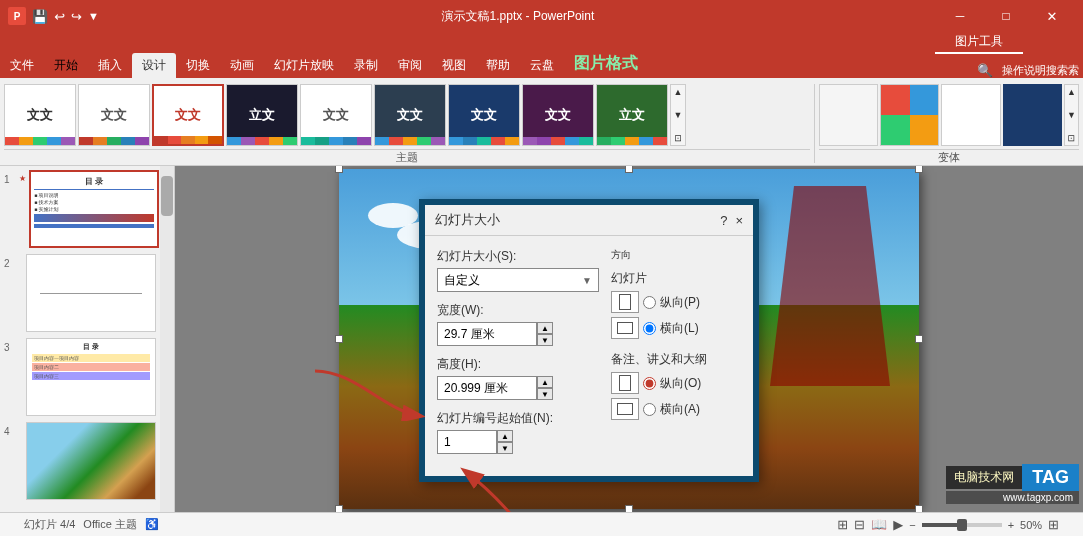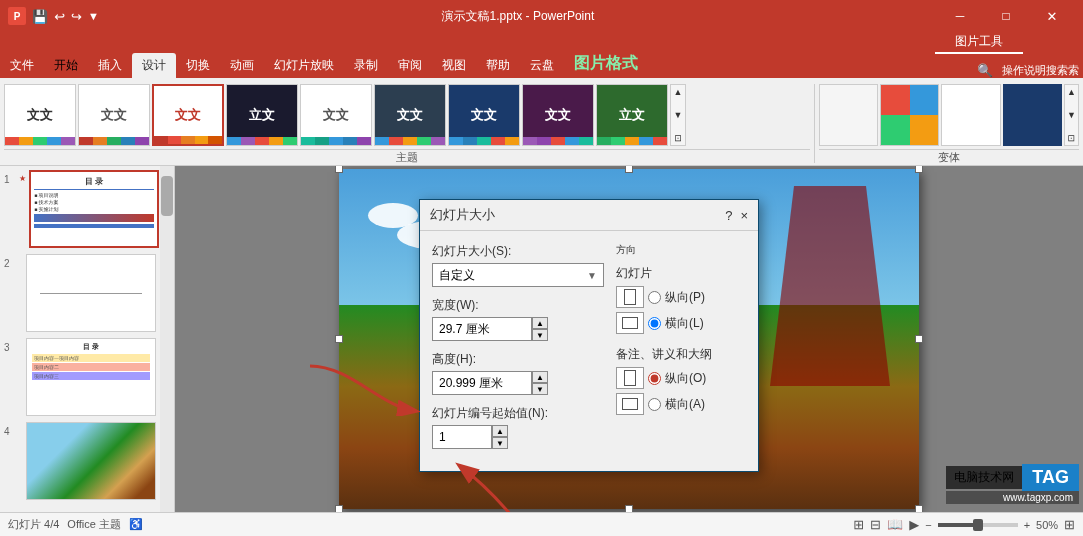--- a/index.html
+++ b/index.html
@@ -254,21 +254,21 @@
 
       <div style="position:absolute;top:-4px;left:-4px;width:8px;height:8px;background:white;border:1px solid #666;"></div>
       <div style="position:absolute;top:-4px;left:50%;transform:translateX(-50%);width:8px;height:8px;background:white;border:1px solid #666;"></div>
       <div style="position:absolute;top:-4px;right:-4px;width:8px;height:8px;background:white;border:1px solid #666;"></div>
       <div style="position:absolute;top:50%;left:-4px;transform:translateY(-50%);width:8px;height:8px;background:white;border:1px solid #666;"></div>
       <div style="position:absolute;top:50%;right:-4px;transform:translateY(-50%);width:8px;height:8px;background:white;border:1px solid #666;"></div>
       <div style="position:absolute;bottom:-4px;left:-4px;width:8px;height:8px;background:white;border:1px solid #666;"></div>
       <div style="position:absolute;bottom:-4px;left:50%;transform:translateX(-50%);width:8px;height:8px;background:white;border:1px solid #666;"></div>
       <div style="position:absolute;bottom:-4px;right:-4px;width:8px;height:8px;background:white;border:1px solid #666;"></div>
 
-      <div style="position:absolute;top:30px;left:80px;width:340px;background:#f0f0f0;border:1px solid #0c4a6e;box-shadow:3px 3px 12px rgba(0,0,0,0.4);z-index:50;">
+      <div style="position:absolute;top:30px;left:80px;width:340px;background:#f0f0f0;border:6px solid #0c4a6e;box-shadow:3px 3px 12px rgba(0,0,0,0.4);z-index:50;">
 
         <div style="display:flex;align-items:center;justify-content:space-between;padding:6px 10px;border-bottom:1px solid #ccc;background:#f0f0f0;">
           <span style="font-size:13px;color:#333;">幻灯片大小</span>
           <div style="display:flex;gap:8px;">
             <span style="font-size:13px;color:#333;cursor:pointer;">?</span>
             <span style="font-size:13px;color:#333;cursor:pointer;">×</span>
           </div>
         </div>
 
         <div style="display:flex;padding:12px;gap:12px;">
@@ -371,30 +371,30 @@
             </marker>
           </defs>
           <path d="M 80,65 C 60,40 40,20 20,5" stroke="#c0392b" stroke-width="3" fill="none" marker-end="url(#ah2)"></path>
         </svg>
       </div>
 
     </div>
 
     <div style="position:absolute;bottom:8px;right:4px;display:flex;align-items:center;flex-direction:column;">
       <div style="display:flex;align-items:center;">
-        <div style="background:rgba(0,0,0,0.65);color:#000000;font-size:12px;padding:3px 8px;">电脑技术网</div>
+        <div style="background:rgba(0,0,0,0.65);color:#fef9c3;font-size:12px;padding:3px 8px;">电脑技术网</div>
         <div style="background:#1a80c8;color:white;font-size:18px;font-weight:bold;padding:3px 10px;">TAG</div>
       </div>
       <div style="color:white;font-size:10px;text-align:right;background:rgba(0,0,0,0.4);padding:1px 6px;width:100%;">www.tagxp.com</div>
     </div>
 
   </div>
 </div>
 
-<div style="height:24px;background:#f5f5f5;border-top:1px solid #ccc;display:flex;align-items:center;justify-content:space-between;padding:0 8px;font-size:11px;color:#555;">
+<div style="height:24px;background:#f5f5f5;border-top:1px solid #ccc;display:flex;align-items:center;justify-content:space-between;padding:0 24px;font-size:11px;color:#555;">
   <div style="display:flex;align-items:center;gap:8px;">
     <span>幻灯片 4/4</span>
     <span>Office 主题</span>
     <span style="cursor:pointer;">♿</span>
   </div>
   <div style="display:flex;align-items:center;gap:6px;">
     <div style="cursor:pointer;font-size:13px;">⊞</div>
     <div style="cursor:pointer;font-size:13px;">⊟</div>
     <div style="cursor:pointer;font-size:13px;">📖</div>
     <div style="cursor:pointer;font-size:13px;">▶</div>

